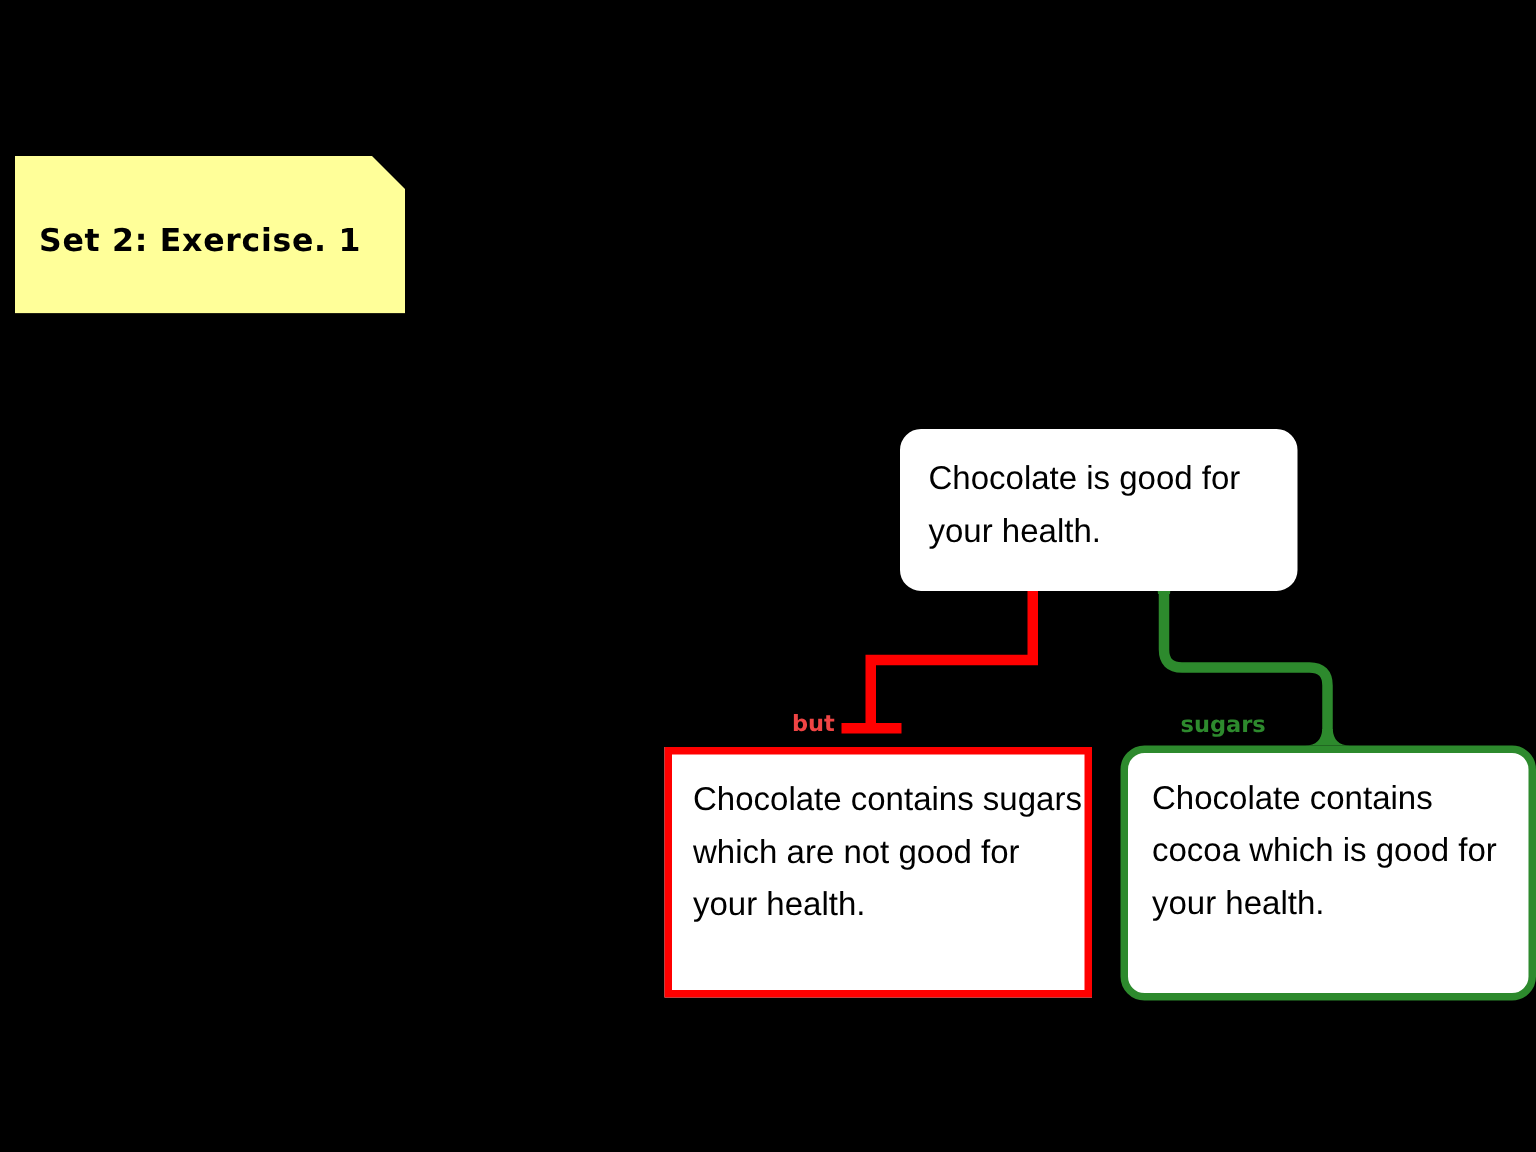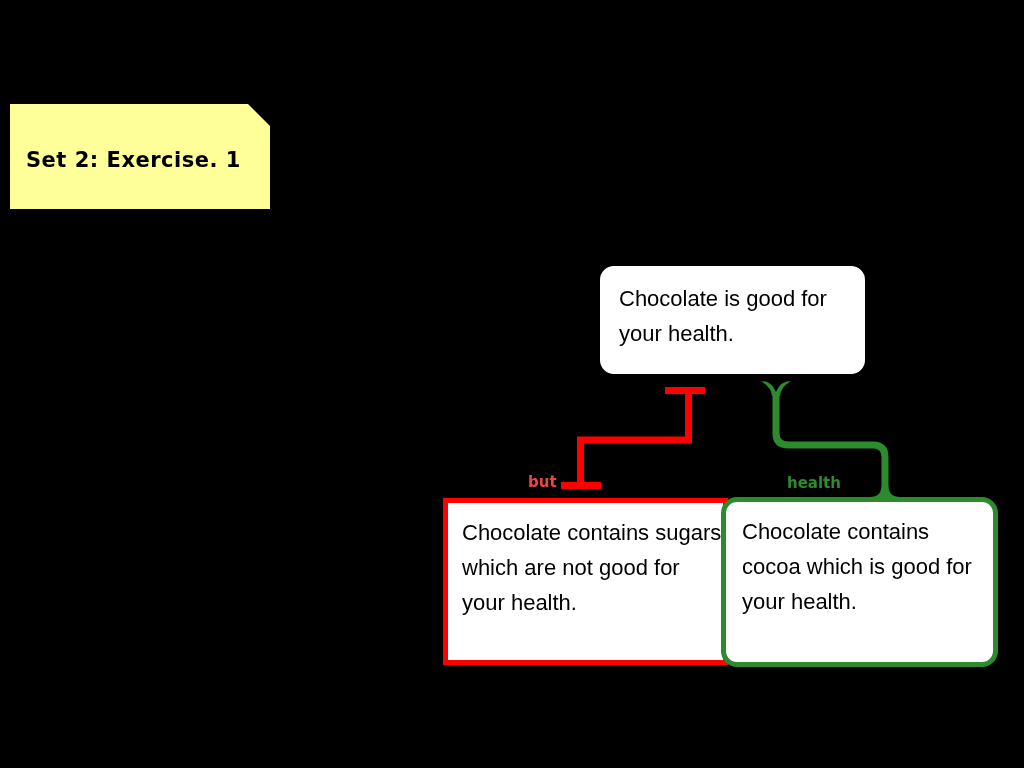--- a/index.html
+++ b/index.html
@@ -68,40 +68,40 @@
     font-size: 22px;
     line-height: 35px;
   }
   .claim-text {
     display: block;
     white-space: pre-line;
   }
 
   #claim-root {
     left: 600px;
-    top: 266px;
+    top: 286px;
     width: 265px;
     height: 108px;
     border-radius: 14px;
     border: 3px solid #ffffff;
     padding: 12px 16px 4px 16px;
   }
 
   #claim-objection {
     left: 443px;
     top: 498px;
     width: 285px;
     height: 167px;
     border: 5px solid #ff0000;
     border-radius: 0px;
     padding: 12px 0 2px 14px;
   }
 
   #claim-support {
-    left: 721px;
+    left: 747px;
     top: 497px;
     width: 277px;
     height: 170px;
     border: 5px solid #2d8a2d;
     border-radius: 16px;
     padding: 12px 0 0 16px;
   }
 
   
   .conn-label {
@@ -158,21 +158,21 @@
     <path d="M 761 381 Q 772 381 776 392 Q 780 381 791 381 Q 780 388 780 396 L 772 396 Q 772 388 761 381 Z" fill="#2d8a2d"></path>
 
     <path d="M 776 392 L 776 433 Q 776 445 788 445 L 873 445 Q 885 445 885 457 L 885 487" fill="none" stroke="#2d8a2d" stroke-width="7" stroke-linecap="butt" stroke-linejoin="round"></path>
 
     <path d="M 870 497 Q 881 497 881.5 486 L 888.5 486 Q 889 497 900 497 Z" fill="#2d8a2d"></path>
   </g>
 </svg>
 
 <div id="label-but" class="conn-label">but</div>
 
-<div id="label-because" class="conn-label">health</div>
+<div id="label-because" class="conn-label">sugars</div>
 
 <div id="claim-root" class="claim-box">
   <span class="claim-text">Chocolate is good for your health.</span>
 </div>
 
 <div id="claim-objection" class="claim-box">
   <span class="claim-text">Chocolate contains sugars which are not good for your health.</span>
 </div>
 
 <div id="claim-support" class="claim-box">

